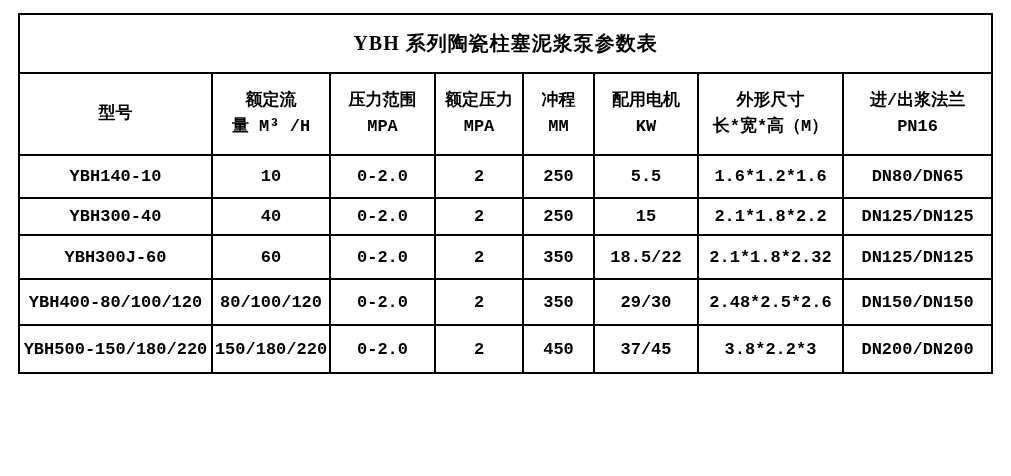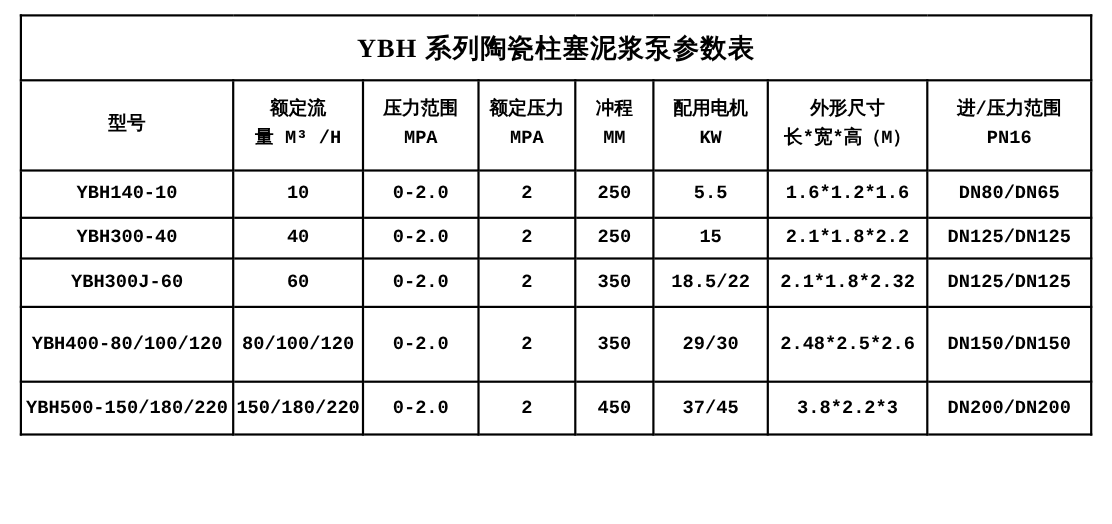--- a/index.html
+++ b/index.html
@@ -25,21 +25,21 @@
     text-align: center;
     vertical-align: middle;
     padding: 0;
     overflow: hidden;
     white-space: nowrap;
   }
   .title-cell {
     height: 57px;
     font-family: "Liberation Serif", "DejaVu Serif", serif;
     font-weight: bold;
-    font-size: 24px;
+    font-size: 20px;
     letter-spacing: 1px;
   }
   tr.header-row th {
     height: 80px;
     font-family: "Liberation Mono", "DejaVu Sans Mono", monospace;
     font-weight: bold;
     font-size: 17px;
   }
   tr.header-row th .hline {
     line-height: 26px;
@@ -57,21 +57,21 @@
   col.c4 { width: 71px; }
   col.c5 { width: 104px; }
   col.c6 { width: 145px; }
   col.c7 { width: 149px; }
   
   tbody tr.r0 { height: 43px; padding-left: 32px; }
   tbody tr.r1 { height: 37px; }
   tbody tr.r2 { height: 38px; }
   tbody tr.r3 { height: 37px; }
   tbody tr.r4 { height: 44px; }
-  tbody tr.r5 { height: 68px; }
+  tbody tr.r5 { height: 46px; }
   tbody tr.r6 { height: 48px; }
 </style>
 </head>
 <body>
 
 <div class="wrap">
   <table class="spec">
     <colgroup>
       <col class="c0">
         <col class="c1">
@@ -108,21 +108,21 @@
           </th>
           <th>
             <div class="hline">配用电机</div>
             <div class="hline">KW</div>
           </th>
           <th>
             <div class="hline">外形尺寸</div>
             <div class="hline">长*宽*高（M）</div>
           </th>
           <th>
-            <div class="hline">进/压力范围</div>
+            <div class="hline">进/出浆法兰</div>
             <div class="hline">PN16</div>
           </th>
         </tr>
     </thead>
     <tbody>
         <tr class="r0">
           <td>YBH140-10</td>
           <td>10</td>
           <td>0-2.0</td>
           <td>2</td>

